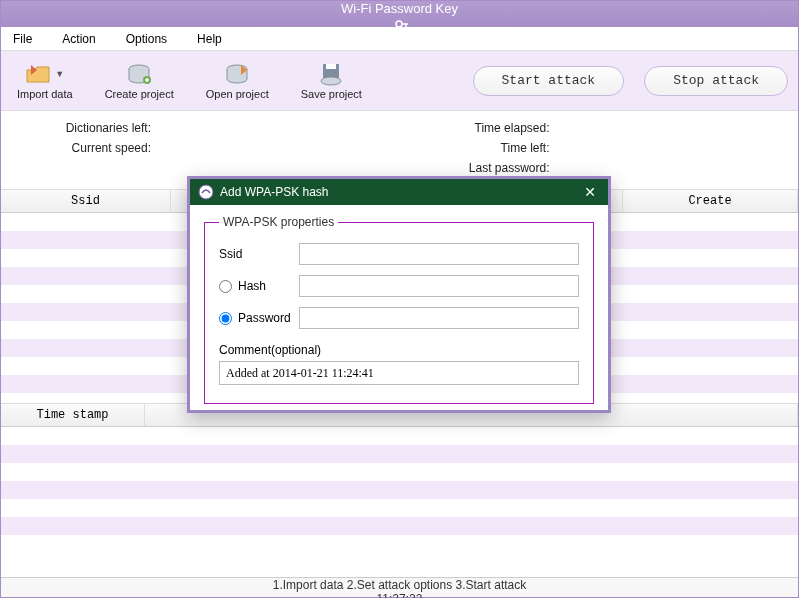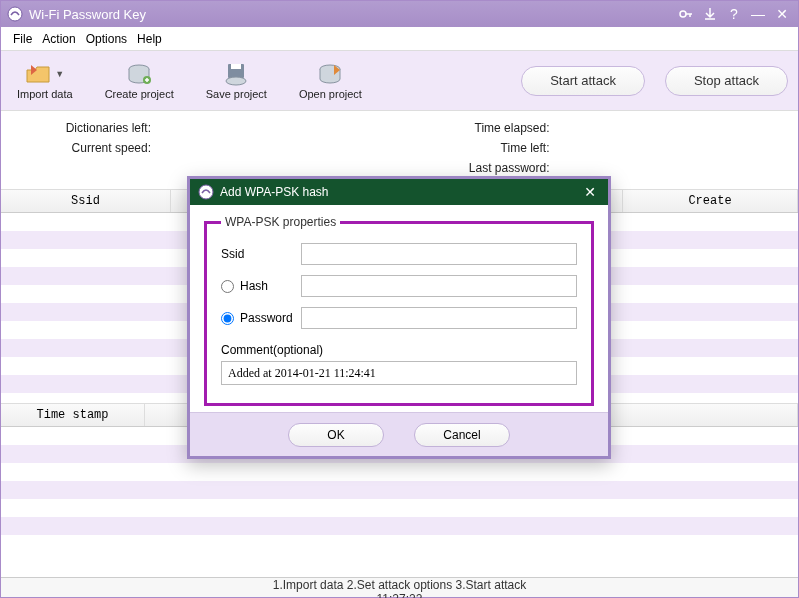--- a/index.html
+++ b/index.html
@@ -1,38 +1,38 @@
 <!DOCTYPE html>
 <html><head>
 <meta charset="utf-8">
 <style>
 * { box-sizing: border-box; margin: 0; padding: 0; font-family: "Segoe UI", Tahoma, sans-serif; font-size: 12px; }
 html, body { width: 799px; height: 598px; overflow: hidden; background: #fff; }
 
 .window { width: 799px; height: 598px; display: flex; flex-direction: column; border: 1px solid #a88bc9; background: #fff; }
 
 
-.titlebar { height: 26px; background: linear-gradient(#b29cd0, #a78ec7); display: flex; align-items: center; padding: 0 6px; color: #fff; }
+.titlebar { height: 26px; background: linear-gradient(#b29cd0, #a78ec7); display: flex; align-items: center; padding: 0 6px; color: #fff; flex-direction: column; }
 .titlebar .app-icon { width: 16px; height: 16px; margin-right: 6px; }
 .titlebar .title { font-size: 13px; flex: 0 0 auto; }
 .titlebar .spacer { flex: 1; }
 .titlebar .win-btn { width: 20px; height: 18px; display: inline-flex; align-items: center; justify-content: center; margin-left: 4px; cursor: pointer; color: #fff; font-size: 14px; }
 
 
-.menubar { height: 24px; background: #fff; display: flex; align-items: center; padding: 0 12px; gap: 10px; border-bottom: 1px solid #ddd; }
+.menubar { height: 24px; background: #fff; display: flex; align-items: center; padding: 0 12px; gap: 30px; border-bottom: 1px solid #ddd; }
 .menubar span { cursor: pointer; }
 
 
 .toolbar { height: 60px; background: #f1e8f9; display: flex; align-items: center; padding: 4px 10px; gap: 20px; border-bottom: 1px solid #ddd; }
 .tool-btn { display: flex; flex-direction: column; align-items: center; gap: 2px; cursor: pointer; padding: 2px 6px; }
 .tool-btn .icon-row { display: flex; align-items: center; gap: 2px; }
 .tool-btn .caret { font-size: 9px; color: #555; }
 .tool-label { font-size: 11px; color: #222; white-space: nowrap; }
 .toolbar .spacer { flex: 1; }
-.pill-btn { height: 30px; padding: 9px 28px; border-radius: 15px; background: linear-gradient(#fdfdfd,#f1f1f1); border: 1px solid #c8b8dd; cursor: pointer; font-size: 13px; color: #333; display: inline-flex; align-items: center; justify-content: center; }
+.pill-btn { height: 30px; padding: 9px 28px; border-radius: 15px; background: linear-gradient(#fdfdfd,#f1f1f1); border: 1px solid #c8b8dd; cursor: pointer; font-size: 13px; color: #333; display: inline-flex; align-items: center; justify-content: center; font-family: Liberation Mono, monospace; }
 
 
 .info { padding: 10px 20px 8px; display: grid; grid-template-columns: 1fr 1fr; column-gap: 40px; row-gap: 6px; }
 .info-row { display: flex; }
 .info-label { width: 130px; text-align: right; color: #222; }
 
 
 .grid { border-top: 1px solid #ddd; }
 .grid-header { display: flex; background: linear-gradient(#fafafa,#efefef); border-bottom: 1px solid #ccc; }
 .grid-header .col { padding: 4px 8px; text-align: center; font-family: "Courier New", monospace; font-size: 12px; border-right: 1px solid #ddd; }
@@ -54,21 +54,21 @@
 .statusbar { height: 20px; border-top: 1px solid #ccc; display: flex; align-items: center; padding: 0 6px; font-size: 11px; color: #333; background: #f7f7f7; margin-top: auto; flex-direction: column; }
 .statusbar .spacer { flex: 1; }
 
 
 .overlay { position: absolute; left: 0; top: 0; width: 799px; height: 598px; pointer-events: none; }
 .dialog { position: absolute; left: 187px; top: 176px; width: 424px; background: #fff; border: 3px solid #9c85c3; box-shadow: 0 6px 18px rgba(0,0,0,0.25); pointer-events: auto; }
 .dialog-title { height: 26px; background: #14532d; color: #fff; display: flex; align-items: center; padding: 0 8px; }
 .dialog-title .spacer { flex: 1; }
 .dialog-title .close { width: 20px; height: 18px; display: inline-flex; align-items: center; justify-content: center; cursor: pointer; font-size: 14px; }
 .dialog-body { padding: 10px 14px 6px; }
-fieldset { border: 3px solid #a21caf; padding: 14px 14px 18px; }
+fieldset { border: 1px solid #a21caf; padding: 14px 14px 18px; }
 legend { padding: 0 4px; color: #333; }
 .form-row { display: flex; align-items: center; gap: 10px; margin-bottom: 10px; }
 .form-row .lbl { width: 70px; display: flex; align-items: center; gap: 6px; }
 .form-row input[type=text] { flex: 1; height: 22px; border: 1px solid #bbb; padding: 0 4px; }
 .form-row input[type=radio] { margin: 0; }
 .comment-label { margin-top: 14px; margin-bottom: 4px; display: block; }
 .comment-input { width: 100%; height: 24px; border: 1px solid #bbb; padding: 0 6px; font-family: Liberation Serif, serif; }
 .dialog-footer { height: 44px; background: #e7dcf3; border-top: 1px solid #d3c6e3; display: flex; align-items: center; justify-content: center; gap: 30px; }
 .dlg-btn { width: 96px; height: 24px; border-radius: 12px; background: linear-gradient(#fdfdfd,#f0f0f0); border: 1px solid #c2b2d8; cursor: pointer; }
 
@@ -126,33 +126,33 @@
       <svg class="ico" viewBox="0 0 28 24">
           <ellipse cx="14" cy="7" rx="10" ry="4" fill="#cfd6dd" stroke="#8893a0"></ellipse>
           <path d="M4 7 V17 A10 4 0 0 0 24 17 V7" fill="#cfd6dd" stroke="#8893a0"></path>
           <circle cx="22" cy="18" r="4" fill="#6fae57"></circle>
           <path d="M22 16 V20 M20 18 H24" stroke="#fff" stroke-width="1.5"></path>
         </svg>
       <span class="tool-label">Create project</span>
     </div>
     <div class="tool-btn">
       <svg class="ico" viewBox="0 0 28 24">
+          <ellipse cx="14" cy="7" rx="10" ry="4" fill="#cfd6dd" stroke="#8893a0"></ellipse>
+          <path d="M4 7 V17 A10 4 0 0 0 24 17 V7" fill="#cfd6dd" stroke="#8893a0"></path>
+          <path d="M18 3 L24 8 L18 13 Z" fill="#e08a3a"></path>
+        </svg>
+      <span class="tool-label">Open project</span>
+    </div>
+    <div class="tool-btn">
+      <svg class="ico" viewBox="0 0 28 24">
           <rect x="6" y="2" width="16" height="14" fill="#7f8da0" rx="1"></rect>
           <rect x="9" y="2" width="10" height="5" fill="#fff"></rect>
           <ellipse cx="14" cy="19" rx="10" ry="4" fill="#cfd6dd" stroke="#8893a0"></ellipse>
         </svg>
       <span class="tool-label">Save project</span>
-    </div>
-    <div class="tool-btn">
-      <svg class="ico" viewBox="0 0 28 24">
-          <ellipse cx="14" cy="7" rx="10" ry="4" fill="#cfd6dd" stroke="#8893a0"></ellipse>
-          <path d="M4 7 V17 A10 4 0 0 0 24 17 V7" fill="#cfd6dd" stroke="#8893a0"></path>
-          <path d="M18 3 L24 8 L18 13 Z" fill="#e08a3a"></path>
-        </svg>
-      <span class="tool-label">Open project</span>
     </div>
     <span class="spacer"></span>
     <button class="pill-btn">Start attack</button>
     <button class="pill-btn">Stop attack</button>
   </div>
 
   <div class="info">
     <div class="info-row">
         <span class="info-label">Dictionaries left:</span>
       </div>
@@ -249,18 +249,14 @@
             <input type="radio" name="mode" checked="" style="">
             <span>Password</span>
           </span>
           <input type="text" style="">
         </div>
 
         <span class="comment-label">Comment(optional)</span>
         <input type="text" class="comment-input" value="Added at 2014-01-21 11:24:41" style="">
       </fieldset>
     </div>
-    <div class="dialog-footer">
-      <button class="dlg-btn">OK</button>
-      <button class="dlg-btn">Cancel</button>
-    </div>
   </div>
 </div>
 
 </body></html>

